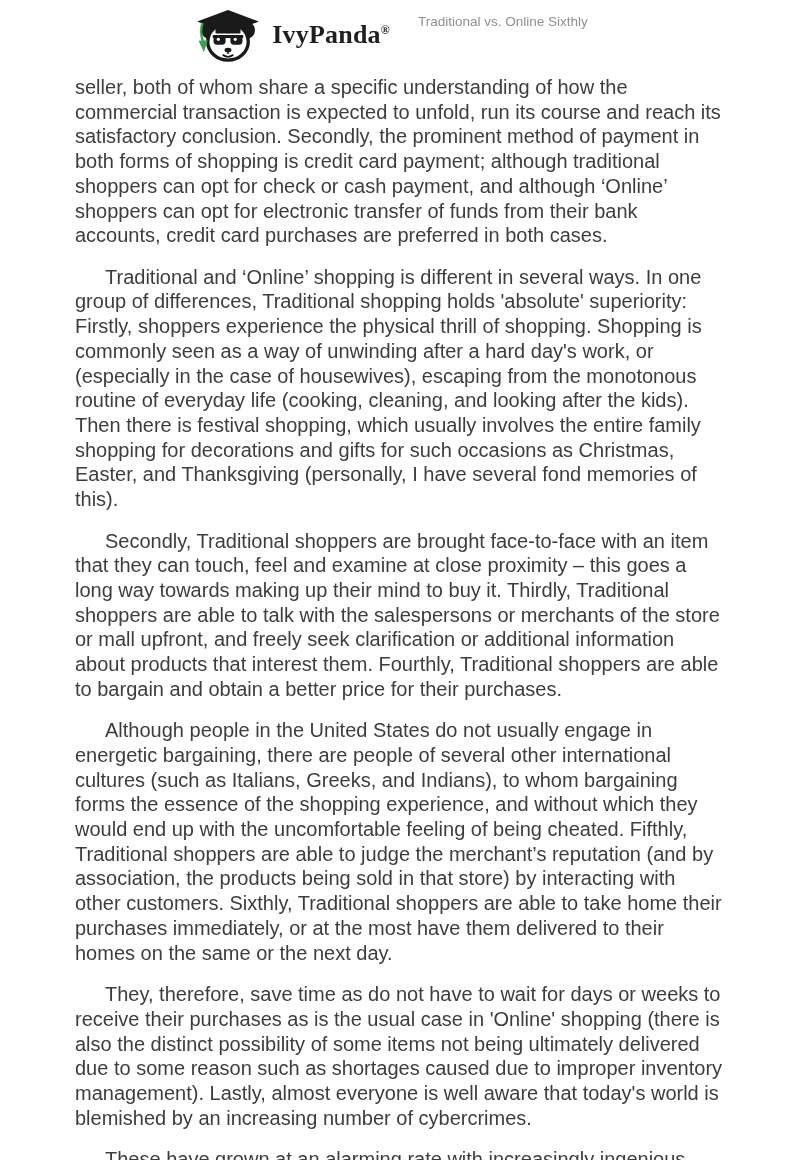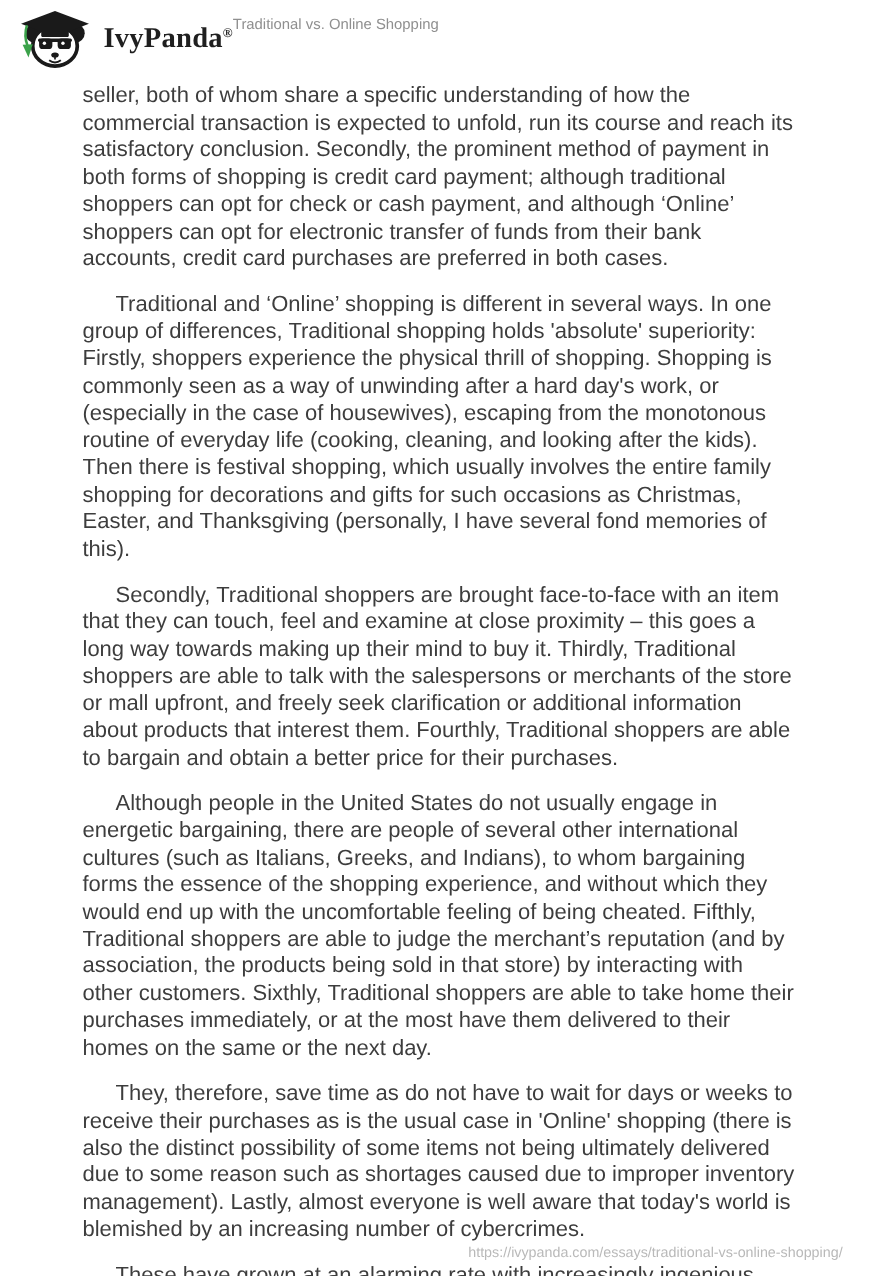--- a/index.html
+++ b/index.html
@@ -15,24 +15,25 @@
   .page{
     position:relative;
     width:800px;
     height:1160px;
     background:#ffffff;
     font-family:"Liberation Sans", sans-serif;
     overflow:hidden;
   }
   .header{
     display:flex;
-    justify-content:flex-start;
+    justify-content:center;
     align-items:flex-start;
     padding:8px 34px 0 14px;
     height:58px;
+    gap:28px;
   }
   .brand{
     display:flex;
     align-items:center;
     height:54px;
   }
   .logo{
     display:inline-block;
     width:72px;
     height:54px;
@@ -109,29 +110,26 @@
 
           <polygon class="black" points="36,2 68,14 36,26.5 4,14"></polygon>
           <rect class="black" x="23" y="20" width="26" height="6.5" rx="1"></rect>
 
           <path class="green-stroke" d="M9.5 15.5 q-3 10 0.5 19" stroke-width="2.4"></path>
           <polygon class="green" points="5.5,34 15,33.5 11,46"></polygon>
         </svg>
       </span>
       <span class="wordmark"><span>IvyPanda</span><sup>®</sup></span>
     </div>
-    <div class="doc-title">Traditional vs. Online Shopping</div>
+    <div class="doc-title">Traditional vs. Online Sixthly</div>
   </header>
 
   <main class="content">
     <p>seller, both of whom share a specific understanding of how the commercial transaction is expected to unfold, run its course and reach its satisfactory conclusion. Secondly, the prominent method of payment in both forms of shopping is credit card payment; although traditional shoppers can opt for check or cash payment, and although ‘Online’ shoppers can opt for electronic transfer of funds from their bank accounts, credit card purchases are preferred in both cases.</p>
     <p class="indent">Traditional and ‘Online’ shopping is different in several ways. In one group of differences, Traditional shopping holds 'absolute' superiority: Firstly, shoppers experience the physical thrill of shopping. Shopping is commonly seen as a way of unwinding after a hard day's work, or (especially in the case of housewives), escaping from the monotonous routine of everyday life (cooking, cleaning, and looking after the kids). Then there is festival shopping, which usually involves the entire family shopping for decorations and gifts for such occasions as Christmas, Easter, and Thanksgiving (personally, I have several fond memories of this).</p>
     <p class="indent">Secondly, Traditional shoppers are brought face-to-face with an item that they can touch, feel and examine at close proximity – this goes a long way towards making up their mind to buy it. Thirdly, Traditional shoppers are able to talk with the salespersons or merchants of the store or mall upfront, and freely seek clarification or additional information about products that interest them. Fourthly, Traditional shoppers are able to bargain and obtain a better price for their purchases.</p>
     <p class="indent">Although people in the United States do not usually engage in energetic bargaining, there are people of several other international cultures (such as Italians, Greeks, and Indians), to whom bargaining forms the essence of the shopping experience, and without which they would end up with the uncomfortable feeling of being cheated. Fifthly, Traditional shoppers are able to judge the merchant’s reputation (and by association, the products being sold in that store) by interacting with other customers. Sixthly, Traditional shoppers are able to take home their purchases immediately, or at the most have them delivered to their homes on the same or the next day.</p>
     <p class="indent">They, therefore, save time as do not have to wait for days or weeks to receive their purchases as is the usual case in 'Online' shopping (there is also the distinct possibility of some items not being ultimately delivered due to some reason such as shortages caused due to improper inventory management). Lastly, almost everyone is well aware that today's world is blemished by an increasing number of cybercrimes.</p>
     <p class="indent">These have grown at an alarming rate with increasingly ingenious methods being adopted by computer-savvy criminals. A very large number of innocent people have been, and are being fleeced of their hard-earned money over the Internet – their only crime being that they had to give their personal and bank details while shopping online.</p>
   </main>
 
-  <footer class="footer">
-    <span>https://ivypanda.com/essays/traditional-vs-online-shopping/</span>
-  </footer>
 
 </div>
 
 </body></html>

